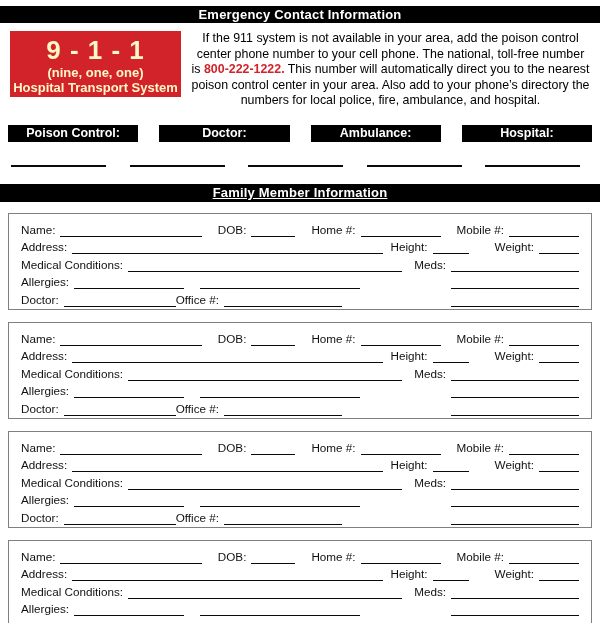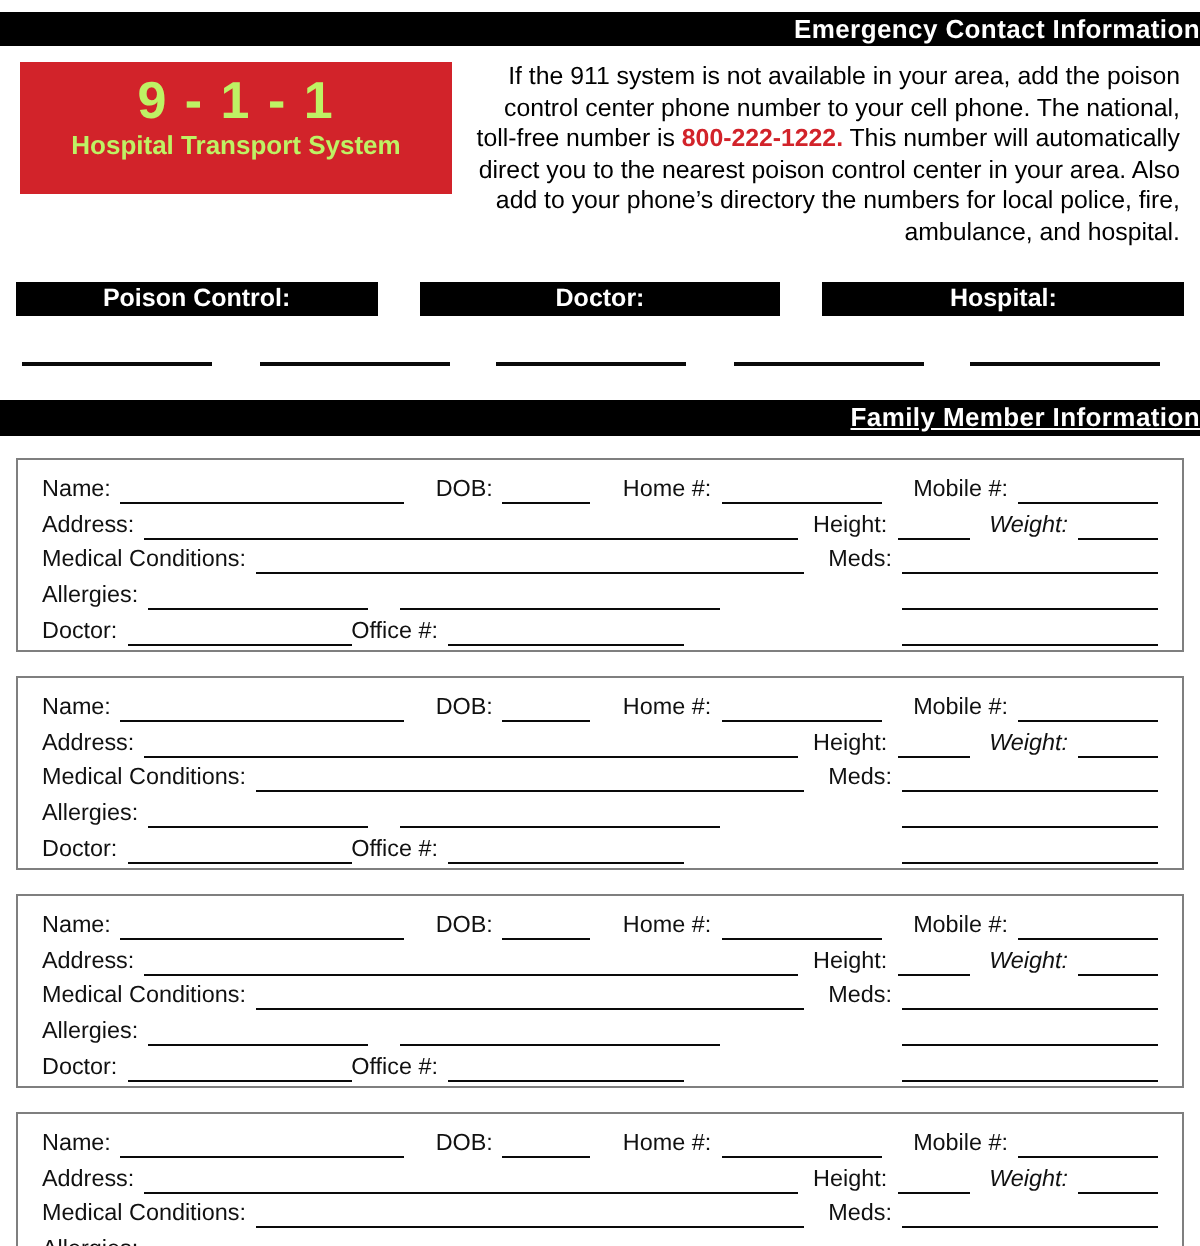--- a/index.html
+++ b/index.html
@@ -4,38 +4,38 @@
 <style>
   * { margin:0; padding:0; box-sizing:border-box; }
   html,body { background:#fff; }
   body {
     width:600px; height:623px; overflow:hidden;
     font-family:"Liberation Sans","DejaVu Sans",sans-serif;
     color:#000;
   }
   .bar {
     background:#000; color:#fff; font-weight:bold;
-    font-size:13px; text-align:right;
+    font-size:13px; text-align:center;
     height:17px; line-height:17px; letter-spacing:.2px;
   }
   .bar.top { margin-top:6px; }
   .bar.family { margin-top:17px; height:18px; line-height:18px;text-decoration:underline; }
 
   
   .top-section { display:flex; margin:8px 8px 0 10px; }
   .red-box {
-    width:216px; height:66px; background:#d2232a; color:#bef264;
+    width:171px; height:66px; background:#d2232a; color:#fef9c3;
     text-align:center; font-weight:bold; padding-top:5px; flex:none;
   }
   .red-box .big { font-size:26px; line-height:29px; letter-spacing:1px; }
   .red-box .words { font-size:13px; line-height:15px; }
   .red-box .caption { font-size:13px; line-height:16px; white-space:nowrap; }
   .instructions {
     flex:1; margin-left:10px; padding-right:2px;
-    font-size:12.4px; line-height:15.6px; text-align:right;
+    font-size:12.4px; line-height:15.6px; text-align:center;
   }
   .phone-red { color:#d2232a; font-weight:bold; }
 
   
   .contact-bar { display:flex; gap:21px; margin:16px 8px 0; }
   .cbox {
     flex:1; background:#000; color:#fff; font-weight:bold;
     font-size:12.5px; height:17px; line-height:17px; text-align:center;
     white-space:nowrap;
   }
@@ -45,41 +45,43 @@
   .cline { width:95px; margin-left:3px; display:block; height:0; border-bottom:2px solid #0a0a0a; }
 
   
   .cards { margin-top:11px; }
   .card {
     margin:0 8px 12px; height:97px; border:1.5px solid #7f7f7f;
     padding:5px 12px 0; background:#fff;
   }
   .row { display:flex; align-items:flex-end; height:17.6px; }
   .lbl { font-size:11.7px; line-height:14px; white-space:nowrap; margin-right:5px; color:#111;text-align:center; }
-  .g8 { margin-left:8px; } .g10 { margin-left:10px;font-style:italic; } .g12 { margin-left:12px; }
+  .g8 { margin-left:8px; } .g10 { margin-left:26px; } .g12 { margin-left:12px; }
   .g14 { } .g16 { margin-left:16px; }
   .mla { margin-left:auto; }
   .fl { flex:1; }
 </style>
 </head>
 <body>
 
 <div class="bar top">Emergency Contact Information</div>
 
 <div class="top-section">
   <div class="red-box">
     <div class="big">9 - 1 - 1</div>
+    <div class="words">(nine, one, one)</div>
     <div class="caption">Hospital Transport System</div>
   </div>
   <div class="instructions"><span>If the 911 system is not available in your area, add the poison control center phone number to your cell phone. The national, toll-free number is </span><span class="phone-red">800-222-1222.</span><span> This number will automatically direct you to the nearest poison control center in your area. Also add to your phone’s directory the numbers for local police, fire, ambulance, and hospital.</span></div>
 </div>
 
 <div class="contact-bar">
   <div class="cbox">Poison Control:</div>
   <div class="cbox">Doctor:</div>
+  <div class="cbox">Ambulance:</div>
   <div class="cbox">Hospital:</div>
 </div>
 
 <div class="contact-lines">
   <div class="ccell">
       <div class="cline"></div>
     </div>
   <div class="ccell">
       <div class="cline"></div>
     </div>

